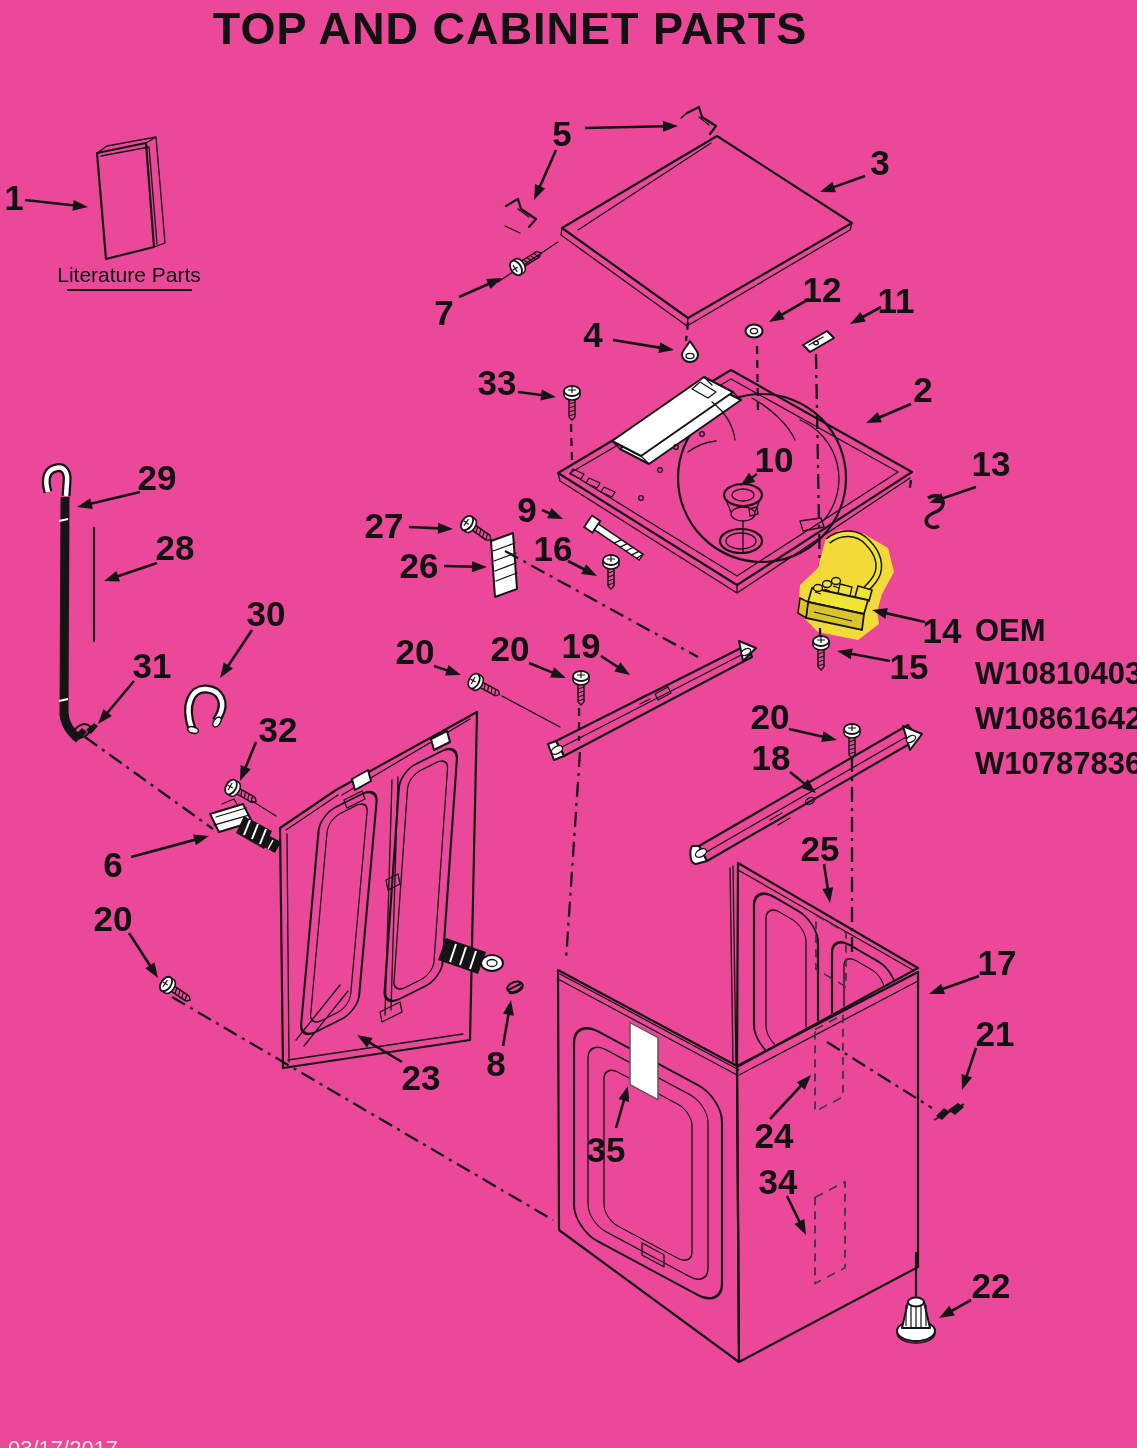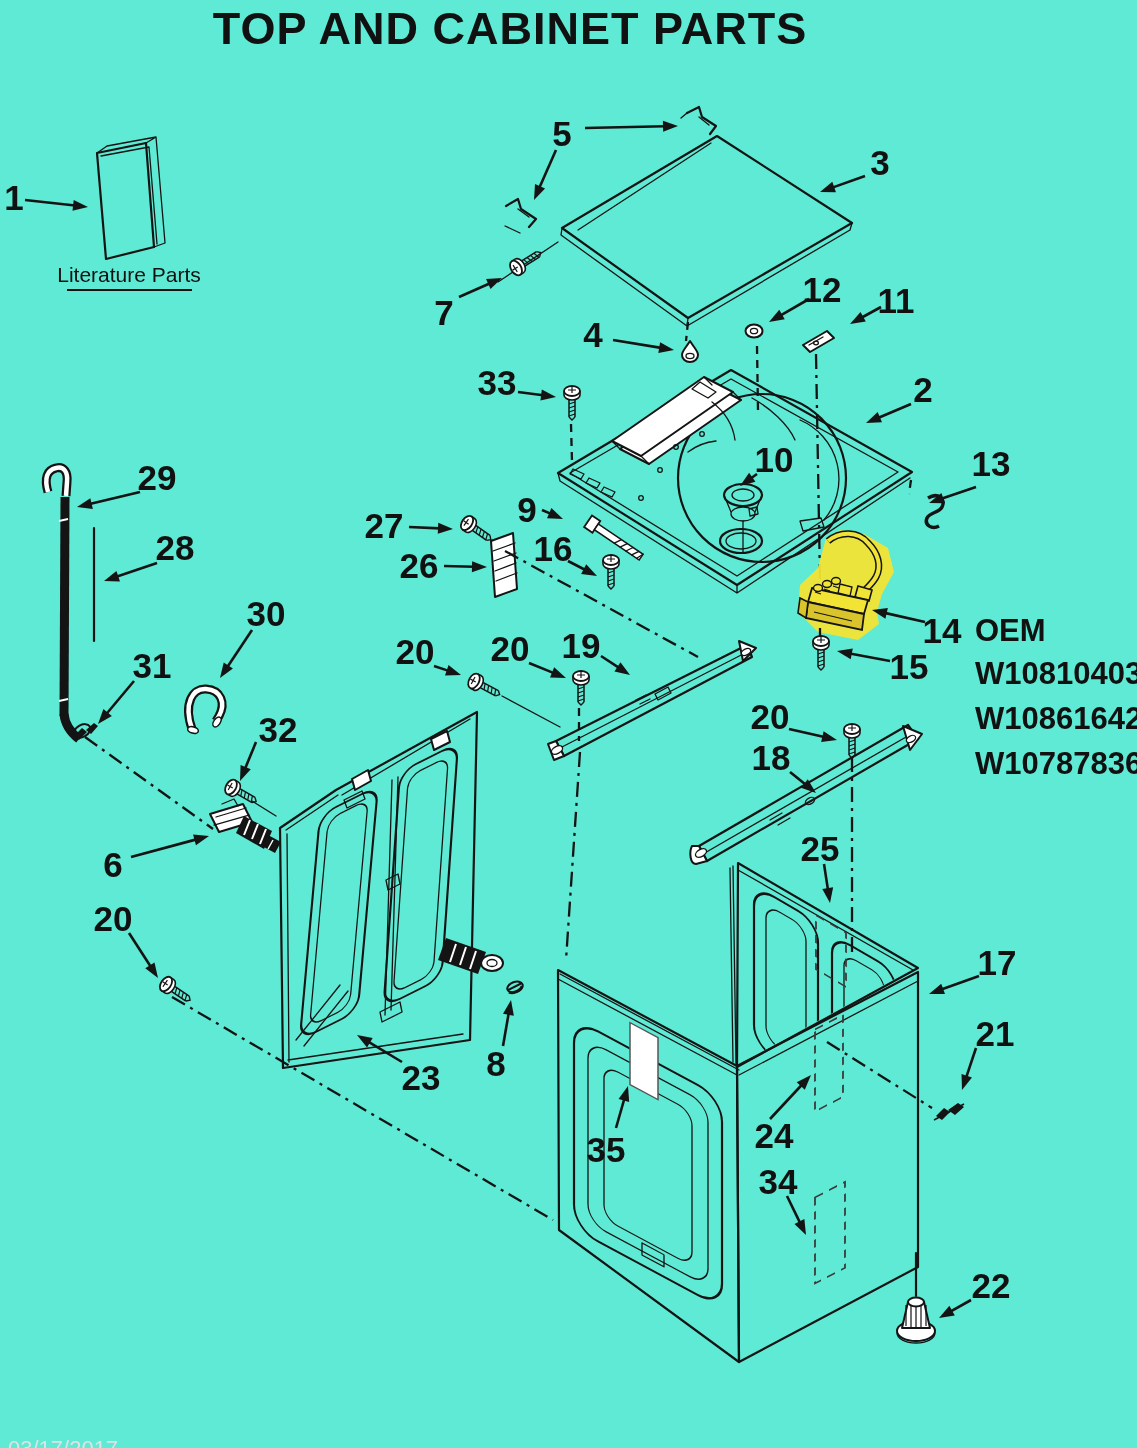--- a/index.html
+++ b/index.html
@@ -1,16 +1,16 @@
 <!DOCTYPE html>
 <html><head>
 <meta charset="utf-8">
 <style>
   html,body{margin:0;padding:0;background:#ffffff;}
-  .page{position:relative;width:1137px;height:1448px;background:#5eead4;overflow:hidden;
+  .page{position:relative;width:1137px;height:1448px;background:#ec4899;overflow:hidden;
         font-family:"Liberation Sans", sans-serif;}
   svg{position:absolute;left:0;top:0;}
   .outline{fill:none;stroke:#141414;stroke-width:2.2;stroke-linejoin:round;stroke-linecap:round;}
   .thin{fill:none;stroke:#141414;stroke-width:1.3;stroke-linejoin:round;stroke-linecap:round;}
   .white{fill:#ffffff;stroke:#141414;stroke-width:2;stroke-linejoin:round;}
   .dark{fill:#141414;stroke:none;}
   .dashdot{fill:none;stroke:#141414;stroke-width:2.3;stroke-dasharray:15 6 3 6;}
   .dash{fill:none;stroke:#141414;stroke-width:2.3;stroke-dasharray:8 6;}
   .dashedbox{fill:none;stroke:#3a3a3a;stroke-width:1.8;stroke-dasharray:8 6;}
   .callout{font-family:"Liberation Sans", sans-serif;font-size:35px;font-weight:bold;fill:#111;}

